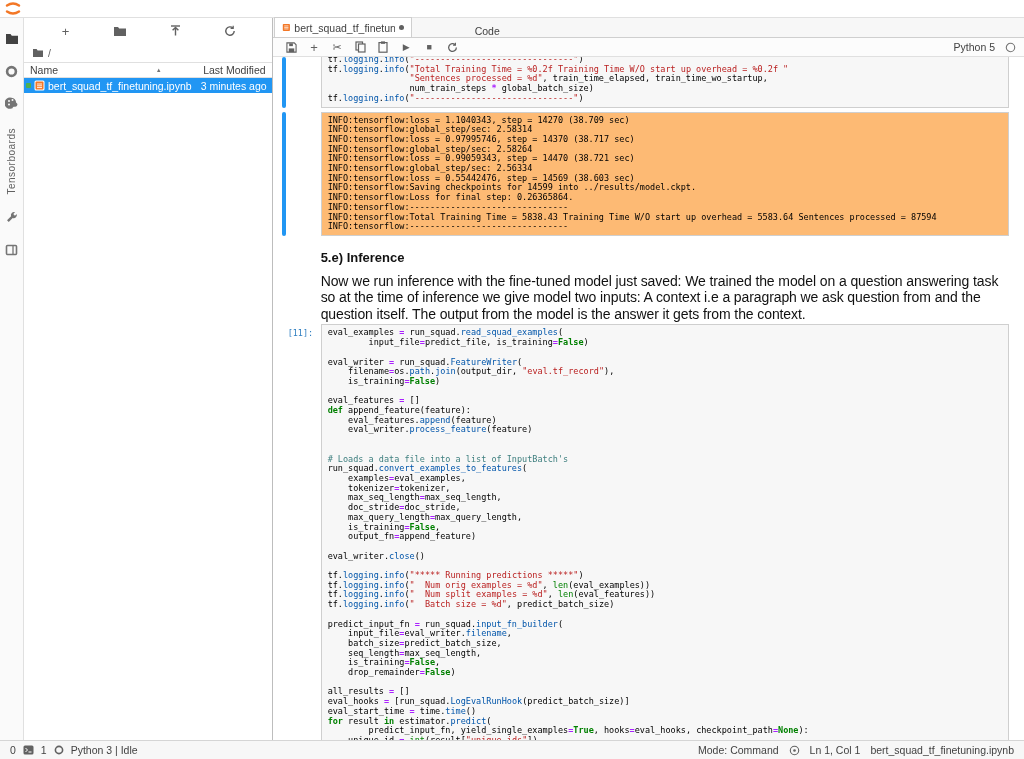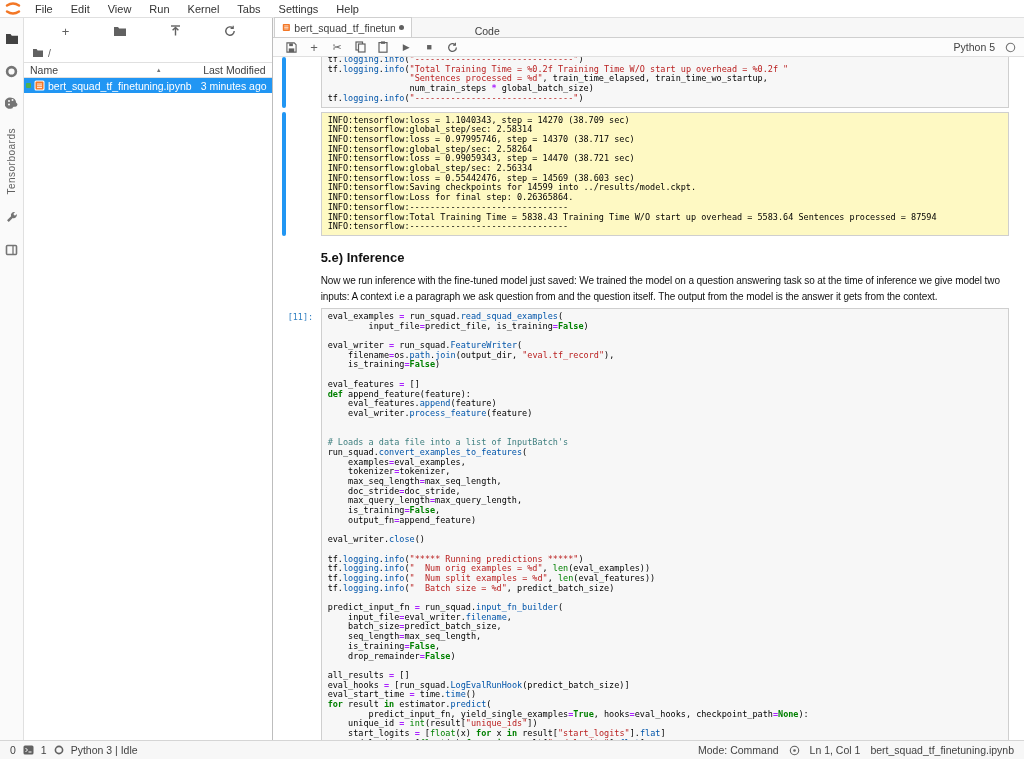--- a/index.html
+++ b/index.html
@@ -66,36 +66,36 @@
   .nbcontent { flex:1 1 auto; overflow:hidden; background:#fff; padding-top:0; }
 
   
   .cell { display:flex; align-items:stretch; margin-bottom:4px; }
   .collapser { flex:0 0 4px; margin-left:9px; margin-right:0; background:transparent; border-radius:2px; }
   .collapser.active { background:#2196f3; }
   .prompt { flex:0 0 35px; padding:4px 0 0 2px; font-family:"DejaVu Sans Mono", monospace;
             font-size:8.5px; color:#307fc1; white-space:nowrap; }
   .cellbox { flex:1 1 auto; margin-right:15px; border:1px solid #cfcfcf; }
   .inbox { background:#f7f7f7; }
-  .outbox { background:#fef9c3; }
+  .outbox { background:#fdba74; }
   .cut-top { margin-top:-5px; border-top:none; }
   pre.codelines { font-family:"DejaVu Sans Mono", monospace; font-size:8.5px; line-height:9.7px;
                   padding:3px 4px 3px 6px; white-space:pre; color:#000; }
   .tk-str { color:#ba2121; }
   .tk-com { color:#408080; }
   .tk-kwb { color:#008000; font-weight:bold; }
   .tk-kw  { color:#008000; font-weight:bold; }
   .tk-blt { color:#008000; }
   .tk-prop{ color:#0055aa; }
   .tk-op  { color:#aa22ff; font-weight:bold; }
 
   .md-cell { margin-bottom:2px;margin-top:8px; }
   .mdbody { flex:1 1 auto; margin-right:15px; padding-top:6px; }
   .md-heading { font-size:13px; font-weight:bold; color:#111; margin-bottom:8px; }
-  .md-para { font-size:10px; letter-spacing:-0.1px; line-height:16.5px; color:#111; }
+  .md-para { font-size:14px; letter-spacing:-0.1px; line-height:16.5px; color:#111; }
 
   
   .statusbar { height:19px; flex:0 0 19px; background:#f7f7f7; border-top:1px solid #d5d5d5;
                display:flex; align-items:center; font-size:10.5px; color:#424242; padding:0 10px; }
   .sb-left, .sb-right { display:flex; align-items:center; gap:7px; }
   .sb-right { margin-left:auto; gap:10px; }
   .sb-icon { display:flex; align-items:center; }
 
   svg { display:block; }
 </style>
@@ -104,30 +104,20 @@
 
 <div class="app">
 
   <div class="menubar">
     <div class="logo">
       <svg width="18" height="13" viewBox="0 0 18 13">
         <path d="M3 3.5 Q9 -0.5 15 3.5" stroke="#f37726" stroke-width="2.4" fill="none" stroke-linecap="round"></path>
         <path d="M3 9.5 Q9 13.5 15 9.5" stroke="#f37726" stroke-width="2.4" fill="none" stroke-linecap="round"></path>
       </svg>
     </div>
-    <div class="menu-items">
-        <span class="menu-item">File</span>
-        <span class="menu-item">Edit</span>
-        <span class="menu-item">View</span>
-        <span class="menu-item">Run</span>
-        <span class="menu-item">Kernel</span>
-        <span class="menu-item">Tabs</span>
-        <span class="menu-item">Settings</span>
-        <span class="menu-item">Help</span>
-      </div>
   </div>
 
   <div class="main">
 
     <div class="side-strip">
       <div class="side-icon active">
         <svg width="14" height="12" viewBox="0 0 14 12">
             <path d="M1 1h4.5l1.3 1.8H13V11H1z" fill="currentColor"></path>
           </svg>
       </div>

